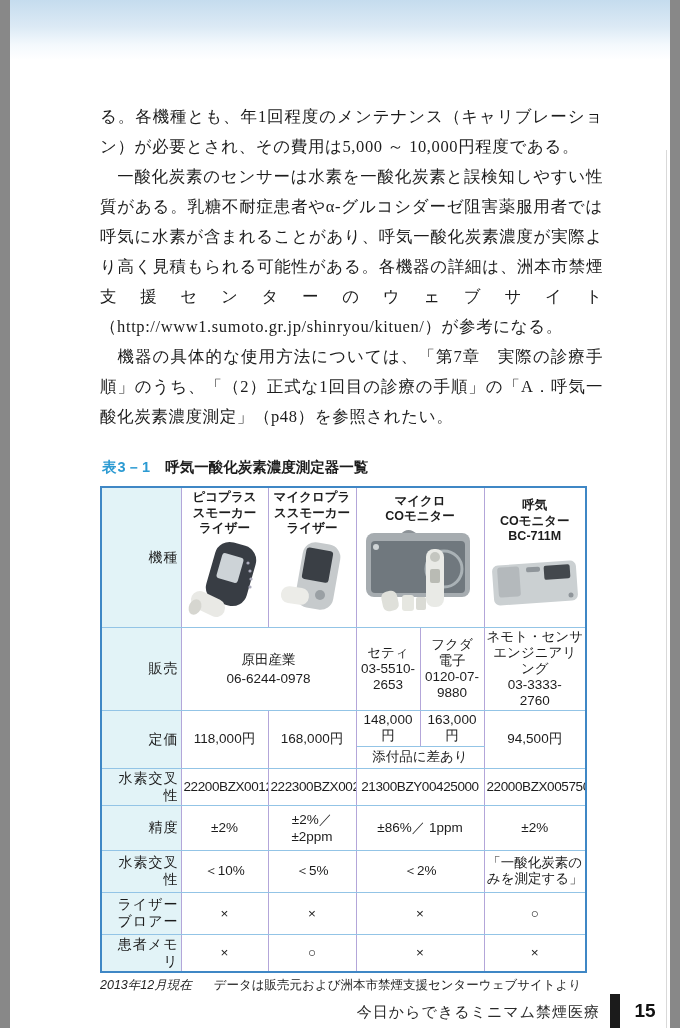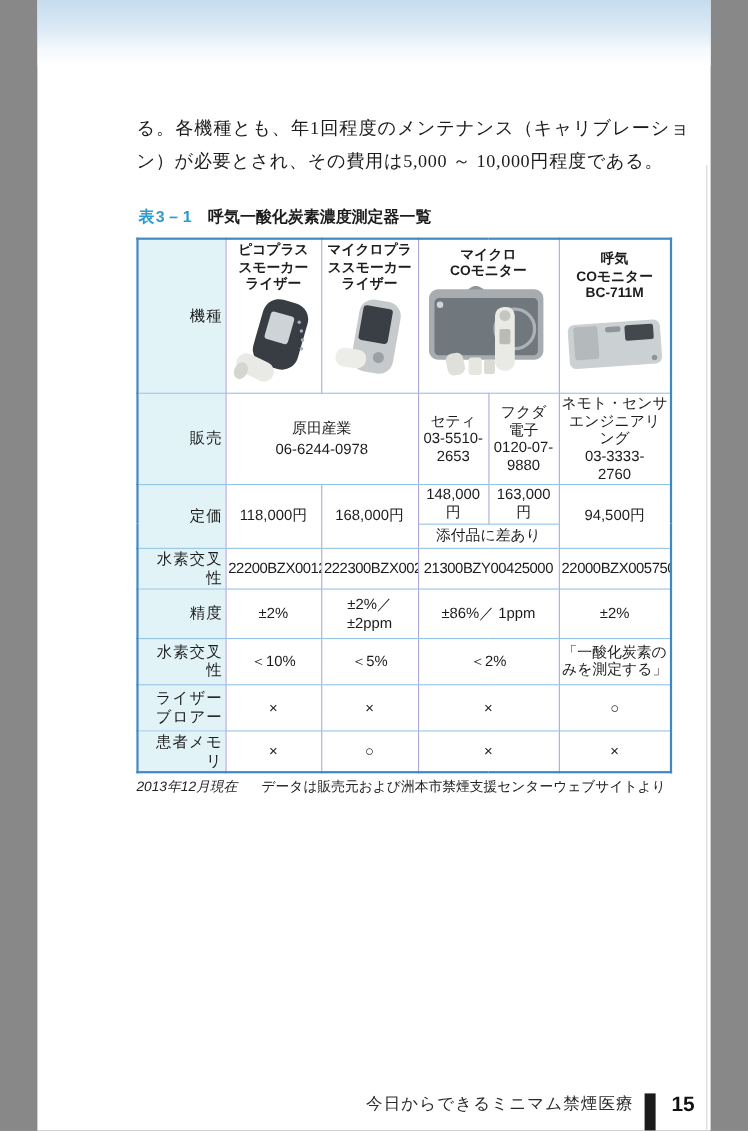--- a/index.html
+++ b/index.html
@@ -1,17 +1,17 @@
 <!DOCTYPE html>
 <html><head>
 <meta charset="utf-8">
 <style>
   html,body{margin:0;padding:0;background:#888;}
   .sheet{
-    position:relative;width:612px;height:1028px;background:#ffffff;
+    position:relative;width:660px;height:1028px;background:#ffffff;
     overflow:hidden;margin:0 auto;
     font-family:"Liberation Serif","DejaVu Serif",serif;
   }
   .topbar{
     position:absolute;top:0;left:0;width:680px;height:60px;
     background:linear-gradient(to bottom,#c5dcee 0%,#dceaf5 45%,#f4f9fd 75%,#ffffff 100%);
   }
   .edge-line{
     position:absolute;right:3px;top:150px;bottom:0;width:1px;background:#d9d9d9;
   }
@@ -51,21 +51,21 @@
   .phone{font-size:13px;line-height:16px;}
   .big-phone{font-size:14.5px;line-height:19px;margin-left:20px;}
   .mark{font-size:15px;color:#333;}
   .quote{font-size:12.5px;line-height:16px;}
   .footnote{
     margin-top:4px;font-family:"Liberation Sans","DejaVu Sans",sans-serif;
     font-size:12.5px;color:#222;
   }
   .footnote .fn-date{margin-right:22px;font-style:italic;}
   .pagefooter{
-    position:absolute;bottom:0;right:0;height:34px;display:flex;align-items:flex-start;
+    position:absolute;bottom:0;right:0;height:34px;display:flex;align-items:flex-end;
   }
   .running-title{
     font-family:"Liberation Serif","DejaVu Serif",serif;
     font-size:15px;color:#2a2a2a;letter-spacing:1px;margin-right:10px;
     padding-bottom:6px;
   }
   .footer-bar{width:10px;height:34px;background:#1b1b1b;}
   .page-num{
     width:50px;text-align:center;
     font-family:"Liberation Sans","DejaVu Sans",sans-serif;
@@ -74,20 +74,22 @@
 </style>
 </head>
 <body>
 
 <div class="sheet">
   <div class="topbar"></div>
   <div class="edge-line"></div>
 
   <div class="content">
     <p>る。各機種とも、年1回程度のメンテナンス（キャリブレーション）が必要とされ、その費用は5,000 ～ 10,000円程度である。</p>
+    <p>　一酸化炭素のセンサーは水素を一酸化炭素と誤検知しやすい性質がある。乳糖不耐症患者やα-グルコシダーゼ阻害薬服用者では呼気に水素が含まれることがあり、呼気一酸化炭素濃度が実際より高く見積もられる可能性がある。各機器の詳細は、洲本市禁煙支援センターのウェブサイト（http://www1.sumoto.gr.jp/shinryou/kituen/）が参考になる。</p>
+    <p>　機器の具体的な使用方法については、「第7章　実際の診療手順」のうち、「（2）正式な1回目の診療の手順」の「A．呼気一酸化炭素濃度測定」（p48）を参照されたい。</p>
 
     <div class="tbl-caption">
       <span class="tag">表3－1</span><span>呼気一酸化炭素濃度測定器一覧</span>
     </div>
 
     <table class="devices">
       <colgroup>
         <col style="width:80px">
           <col style="width:87px">
           <col style="width:88px">

